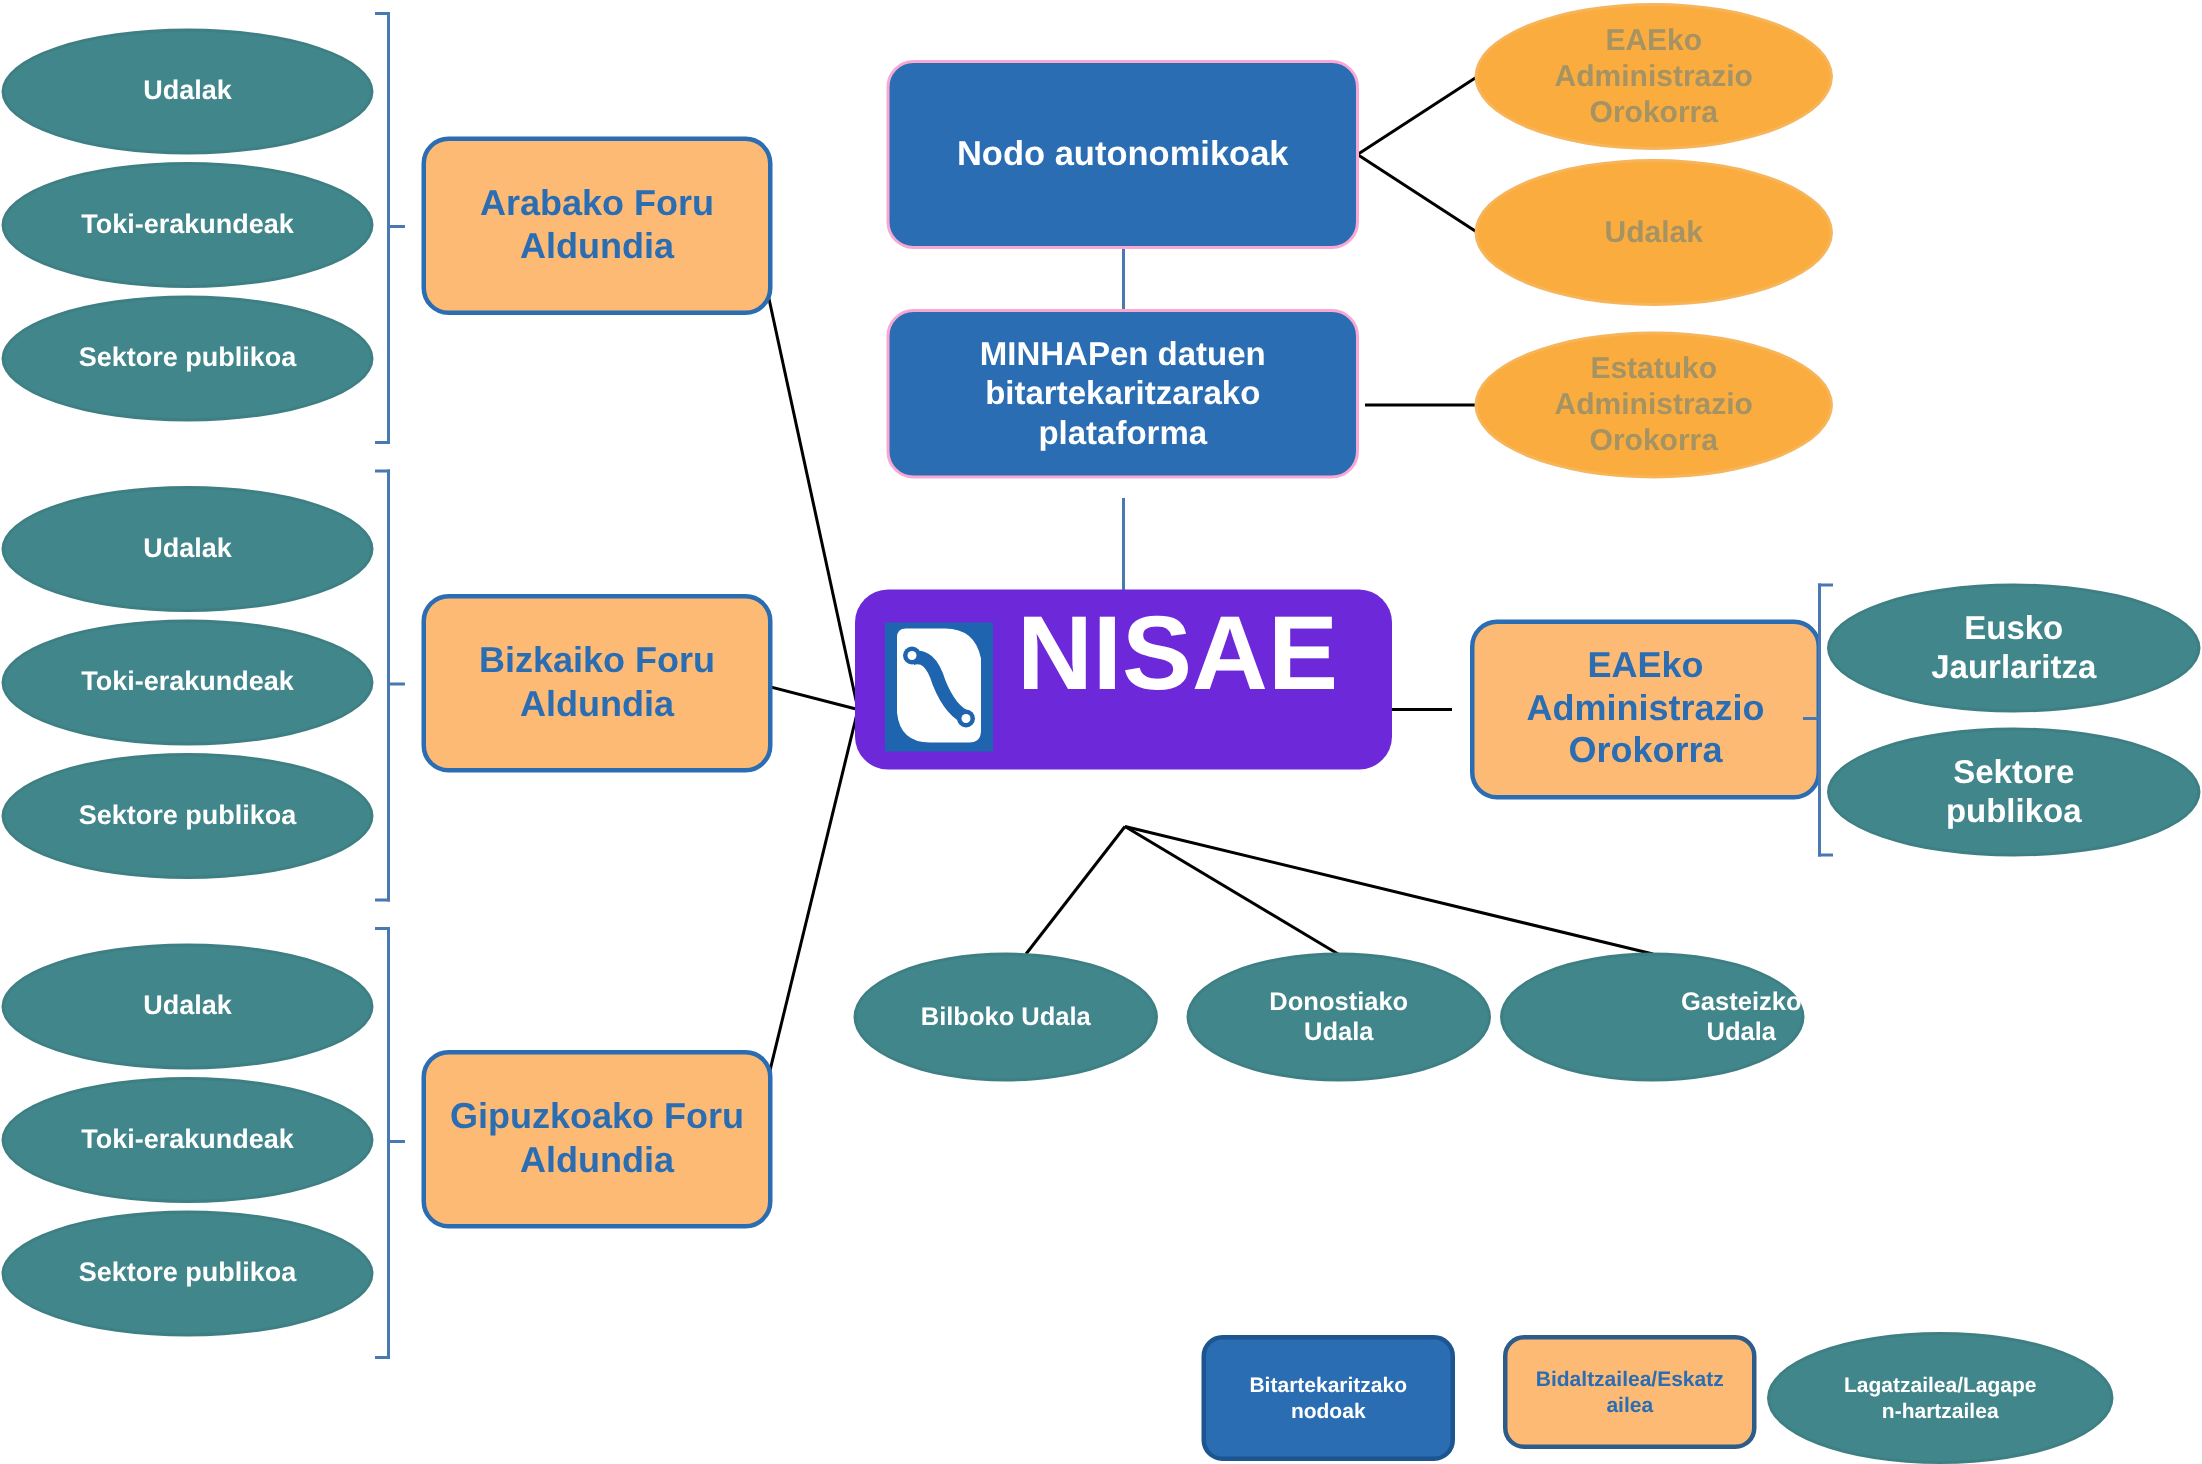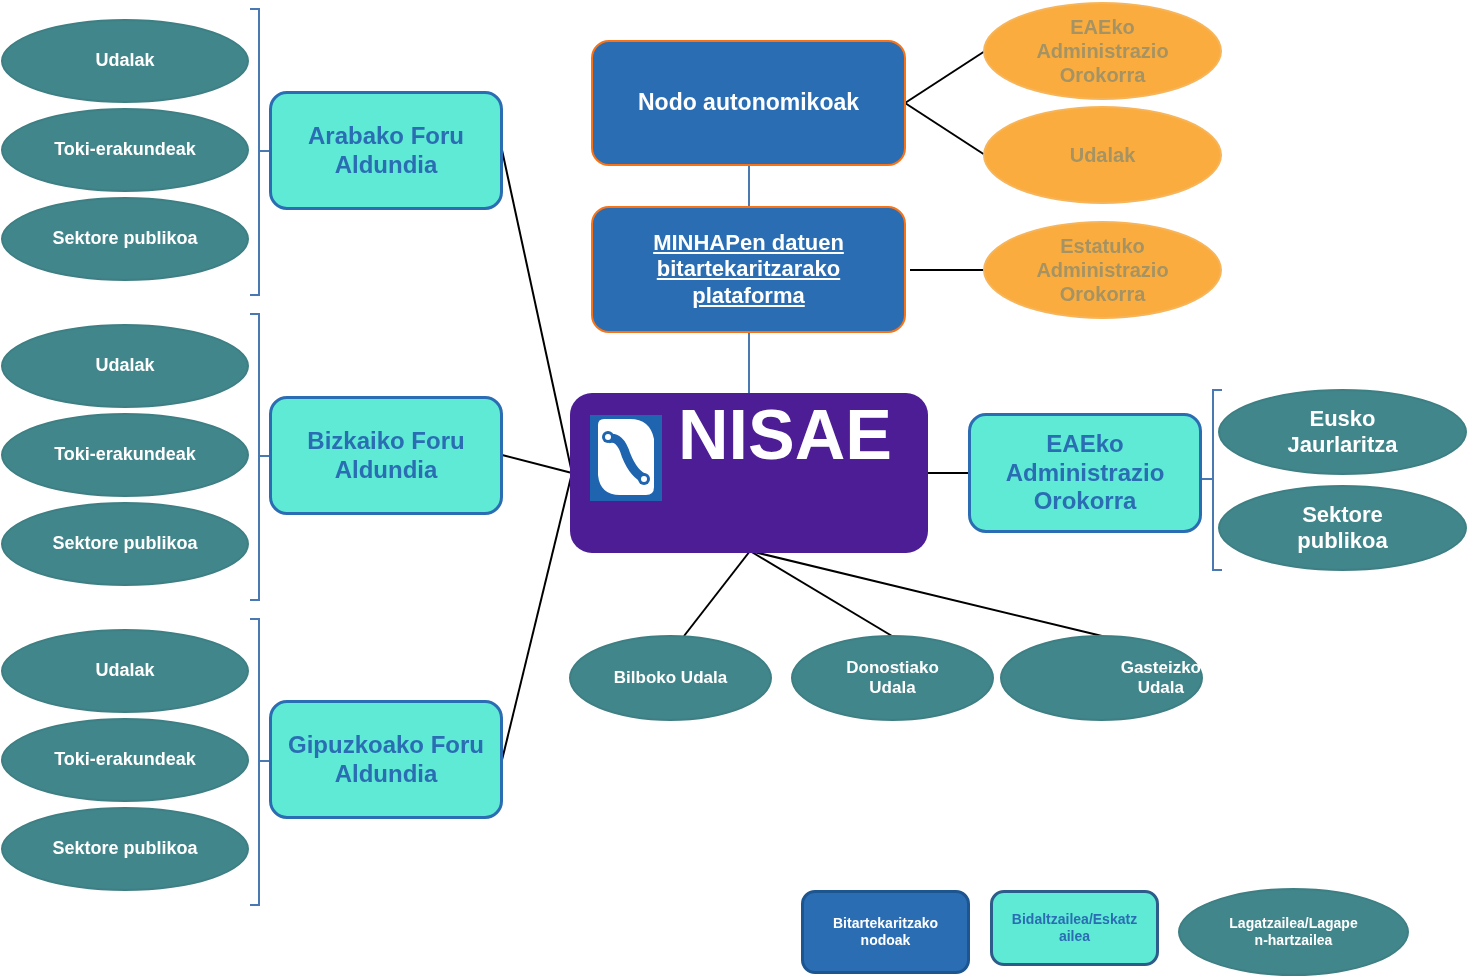--- a/index.html
+++ b/index.html
@@ -6,27 +6,27 @@
   body { width:1468px; height:976px; position:relative; overflow:hidden;
          font-family:"Liberation Sans", sans-serif; }
   svg.lines { position:absolute; left:0; top:0; width:1468px; height:976px; }
   .node { position:absolute; box-sizing:border-box; display:flex; align-items:center;
           justify-content:center; text-align:center; font-weight:bold; line-height:1.2; }
   .oval-teal { background:#41868b; color:#ffffff; border-radius:50%; font-size:18px;
                border:2px solid #3e7f84; }
   .oval-orange { background:#fbac3f; color:#a59363; border-radius:50%; font-size:20px;
                  border:2px solid #f6b55a; }
   .rect-blue { background:#2a6db3; color:#ffffff; border-radius:18px; font-size:22px;
-               border:2px solid #f97316; }
-  .rect-white { background:#5eead4; color:#2a6db3; border:3px solid #2a6db3;
-                border-radius:18px; font-size:24px; }
+               border:2px solid #f9a8d4; }
+  .rect-white { background:#fdba74; color:#2a6db3; border:3px solid #2a6db3;
+                border-radius:18px; font-size:24px;margin-left:12px; }
   .brace { position:absolute; border:2px solid #4a78b0; border-left:none; width:8px; }
   .brace-r { position:absolute; border:2px solid #4a78b0; border-right:none; width:8px; }
-  .nisae { position:absolute; left:570px; top:393px; width:358px; height:160px;
-           background:#4c1d95; border-radius:22px; color:#fff; }
+  .nisae { position:absolute; left:570px; top:393px; width:358px; height:120px;
+           background:#6d28d9; border-radius:22px; color:#fff; }
   .nisae .logo { position:absolute; left:20px; top:22px; width:72px; height:86px;
                  background:#1f64ae; }
   .nisae .title { position:absolute; left:100px; top:2px; width:230px; text-align:center;
                   font-size:70px; font-weight:bold; }
   .nisae .sub { position:absolute; left:60px; top:87px; width:280px; text-align:center;
                 font-size:13px; font-weight:bold; line-height:20px; }
   .legend-text { font-size:14px; }
 </style>
 </head>
 <body>
@@ -103,21 +103,21 @@
 <div class="node rect-white" style="left:269px;top:700px;width:234px;height:119px;">
   <div>
       <div>Gipuzkoako Foru</div>
       <div>Aldundia</div>
     </div>
 </div>
 
 <div class="node rect-blue" style="left:591px;top:40px;width:315px;height:126px;font-size:23px;">
   <span>Nodo autonomikoak</span>
 </div>
-<div class="node rect-blue" style="left:591px;top:206px;width:315px;height:127px;text-decoration:underline;">
+<div class="node rect-blue" style="left:591px;top:206px;width:315px;height:113px;">
   <div>
       <div>MINHAPen datuen</div>
       <div>bitartekaritzarako</div>
       <div>plataforma</div>
     </div>
 </div>
 
 <div class="node oval-orange" style="left:983px;top:2px;width:239px;height:98px;">
   <div>
       <div>EAEko</div>

